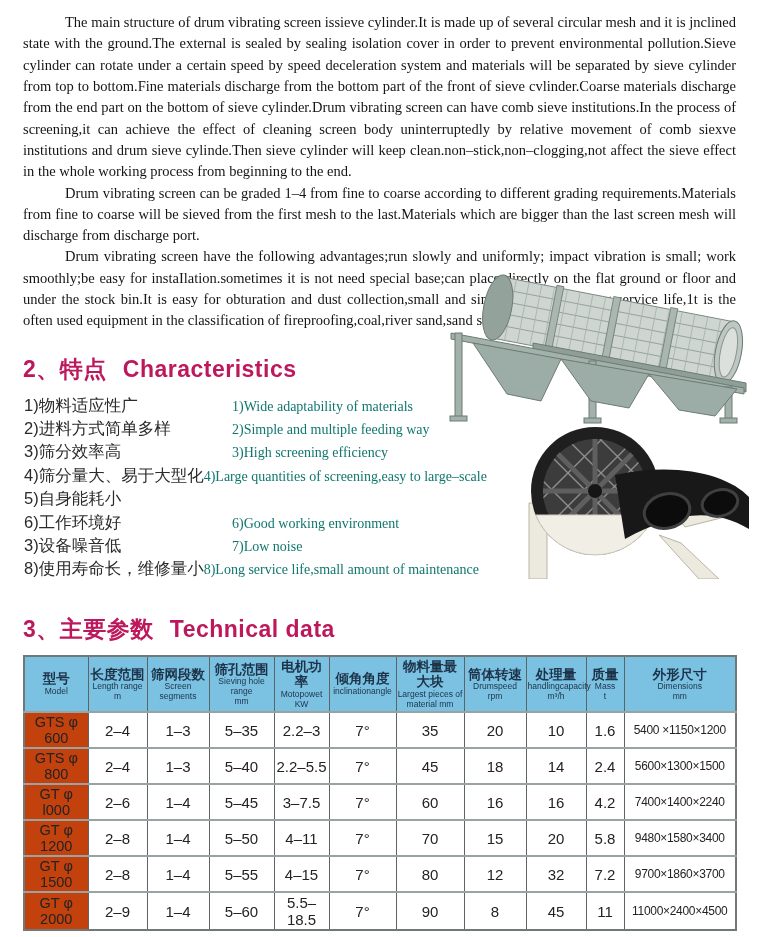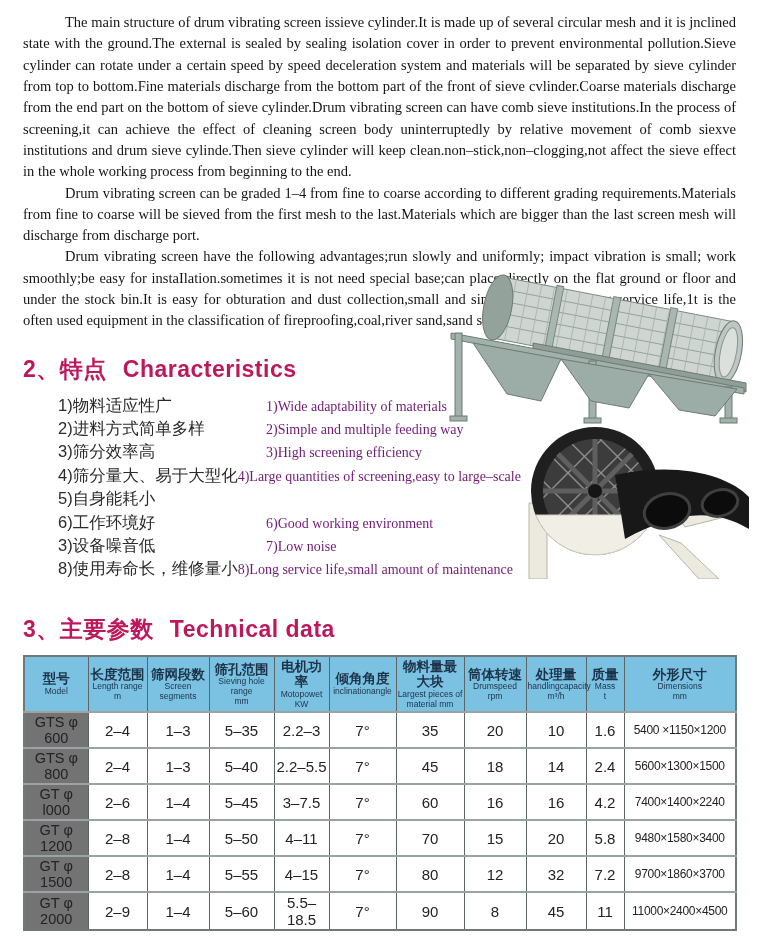--- a/index.html
+++ b/index.html
@@ -30,30 +30,30 @@
     font-family: "Liberation Sans", sans-serif;
     font-weight: bold;
     font-size: 23px;
     color: #be185d;
     letter-spacing: 0.5px;
   }
   .section-title .en { margin-left: 16px; }
   .section-title.second { margin-top: 32px; }
 
   
-  .char-list { margin: 10px 0 0 58px; width: 430px; }
+  .char-list { margin: 10px 0 0 24px; width: 430px; }
   .char-row { display: flex; align-items: baseline; height: 23.4px; }
   .char-zh {
     width: 208px;
     font-family: "Liberation Sans", sans-serif;
     font-size: 16.5px;
     color: #2b2b2b;
     white-space: nowrap;
   }
-  .char-en { font-size: 14px; color: #701a75; white-space: nowrap; }
+  .char-en { font-size: 14px; color: #0f766e; white-space: nowrap; }
 
   
   .photo { position: absolute; }
   .photo1 { left: 441px; top: 271px; width: 317px; height: 157px; }
   .photo2 { left: 477px; top: 417px; width: 281px; height: 162px; }
   .photo svg { width: 100%; height: 100%; display:block; }
 
   
   table.tech {
     margin: 10px 0 0 23px;
@@ -74,21 +74,21 @@
   }
   .h-zh { font-size: 13.5px; font-weight: bold; line-height: 1.15; }
   .h-en { font-size: 8.5px; font-weight: normal; line-height: 1.15; }
   table.tech td {
     height: 31px;
     text-align: center;
     font-size: 15px;
     color: #232323;
     background: #ffffff;
   }
-  table.tech td.model { background: #737373; font-size: 14.5px; }
+  table.tech td.model { background: #c2410c; font-size: 14.5px; }
   table.tech td.dim { font-size: 12px; letter-spacing: -0.3px; }
 </style>
 </head>
 <body>
 
 <div class="page">
 
   <div class="intro">
     <p>The main structure of drum vibrating screen issieve cylinder.It is made up of several circular mesh and it is jnclined state with the ground.The external is sealed by sealing isolation cover in order to prevent environmental pollution.Sieve cylinder can rotate under a certain speed by speed deceleration system and materials will be separated by sieve cylinder from top to bottom.Fine materials discharge from the bottom part of the front of sieve cvlinder.Coarse materials discharge from the end part on the bottom of sieve cylinder.Drum vibrating screen can have comb sieve institutions.In the process of screening,it can achieve the effect of cleaning screen body uninterruptedly by relative movement of comb siexve institutions and drum sieve cylinde.Then sieve cylinder will keep clean.non–stick,non–clogging,not affect the sieve effect in the whole working process from beginning to the end.</p>
     <p>Drum vibrating screen can be graded 1–4 from fine to coarse according to different grading requirements.Materials from fine to coarse will be sieved from the first mesh to the last.Materials which are bigger than the last screen mesh will discharge from discharge port.</p>

